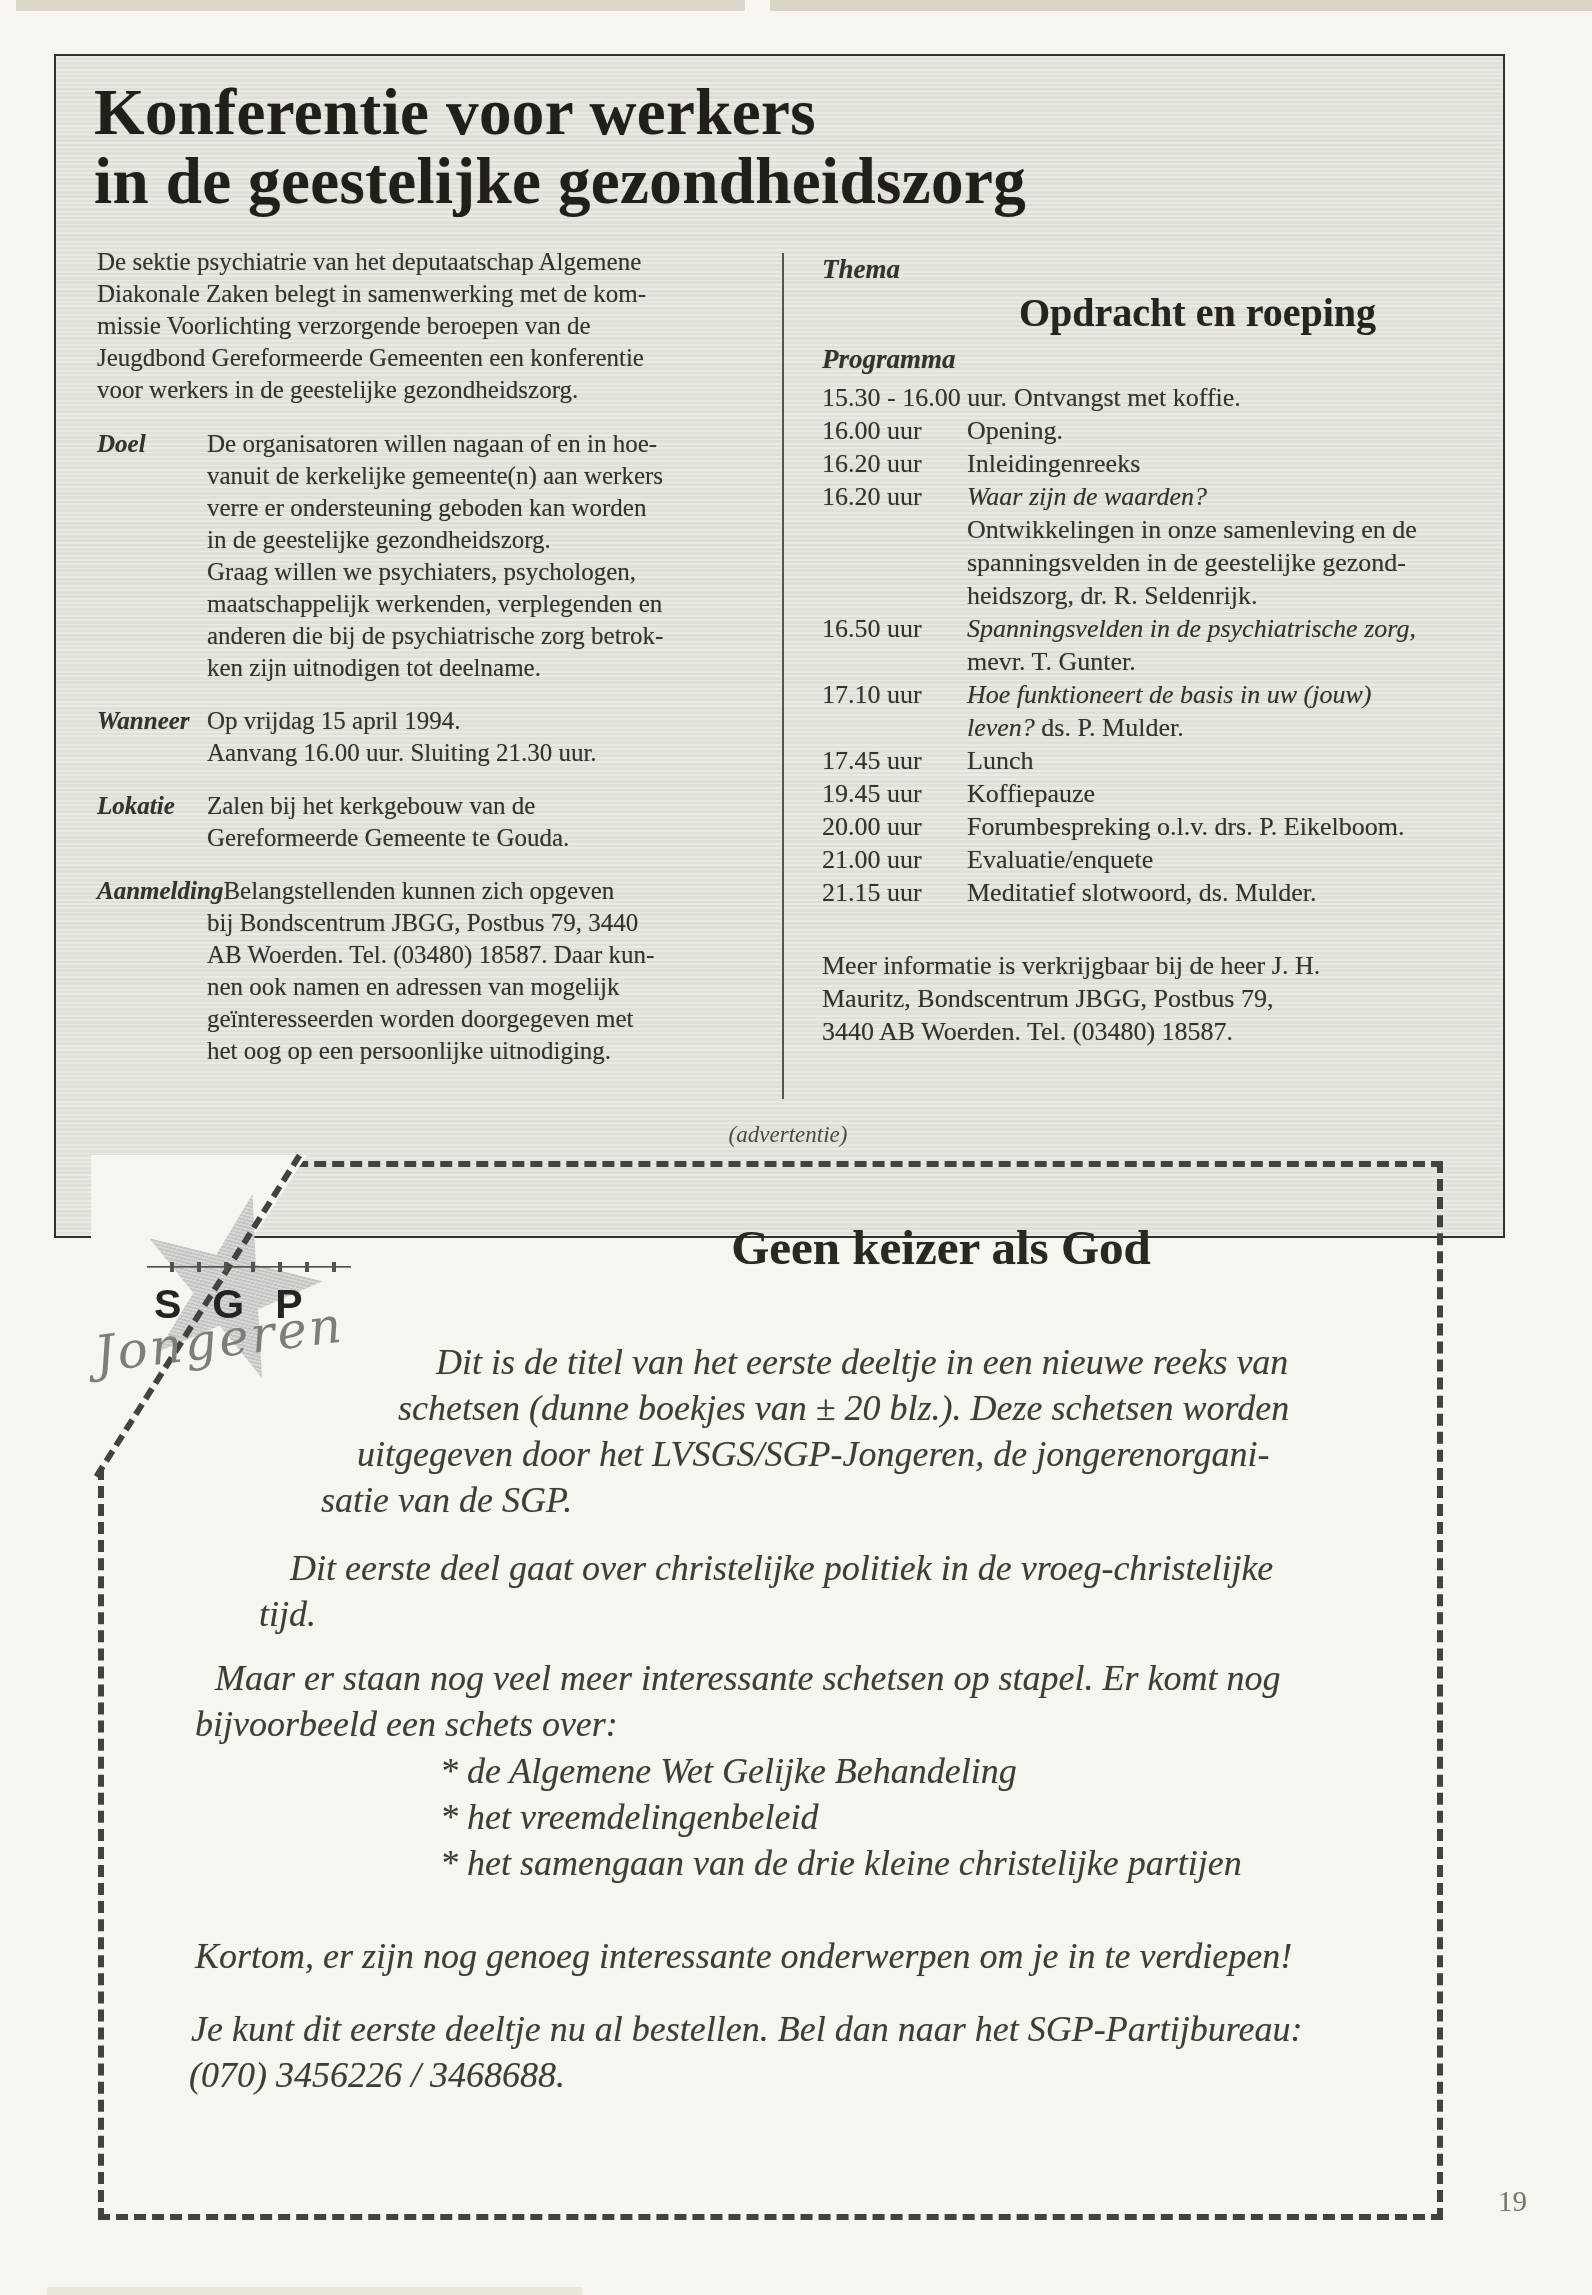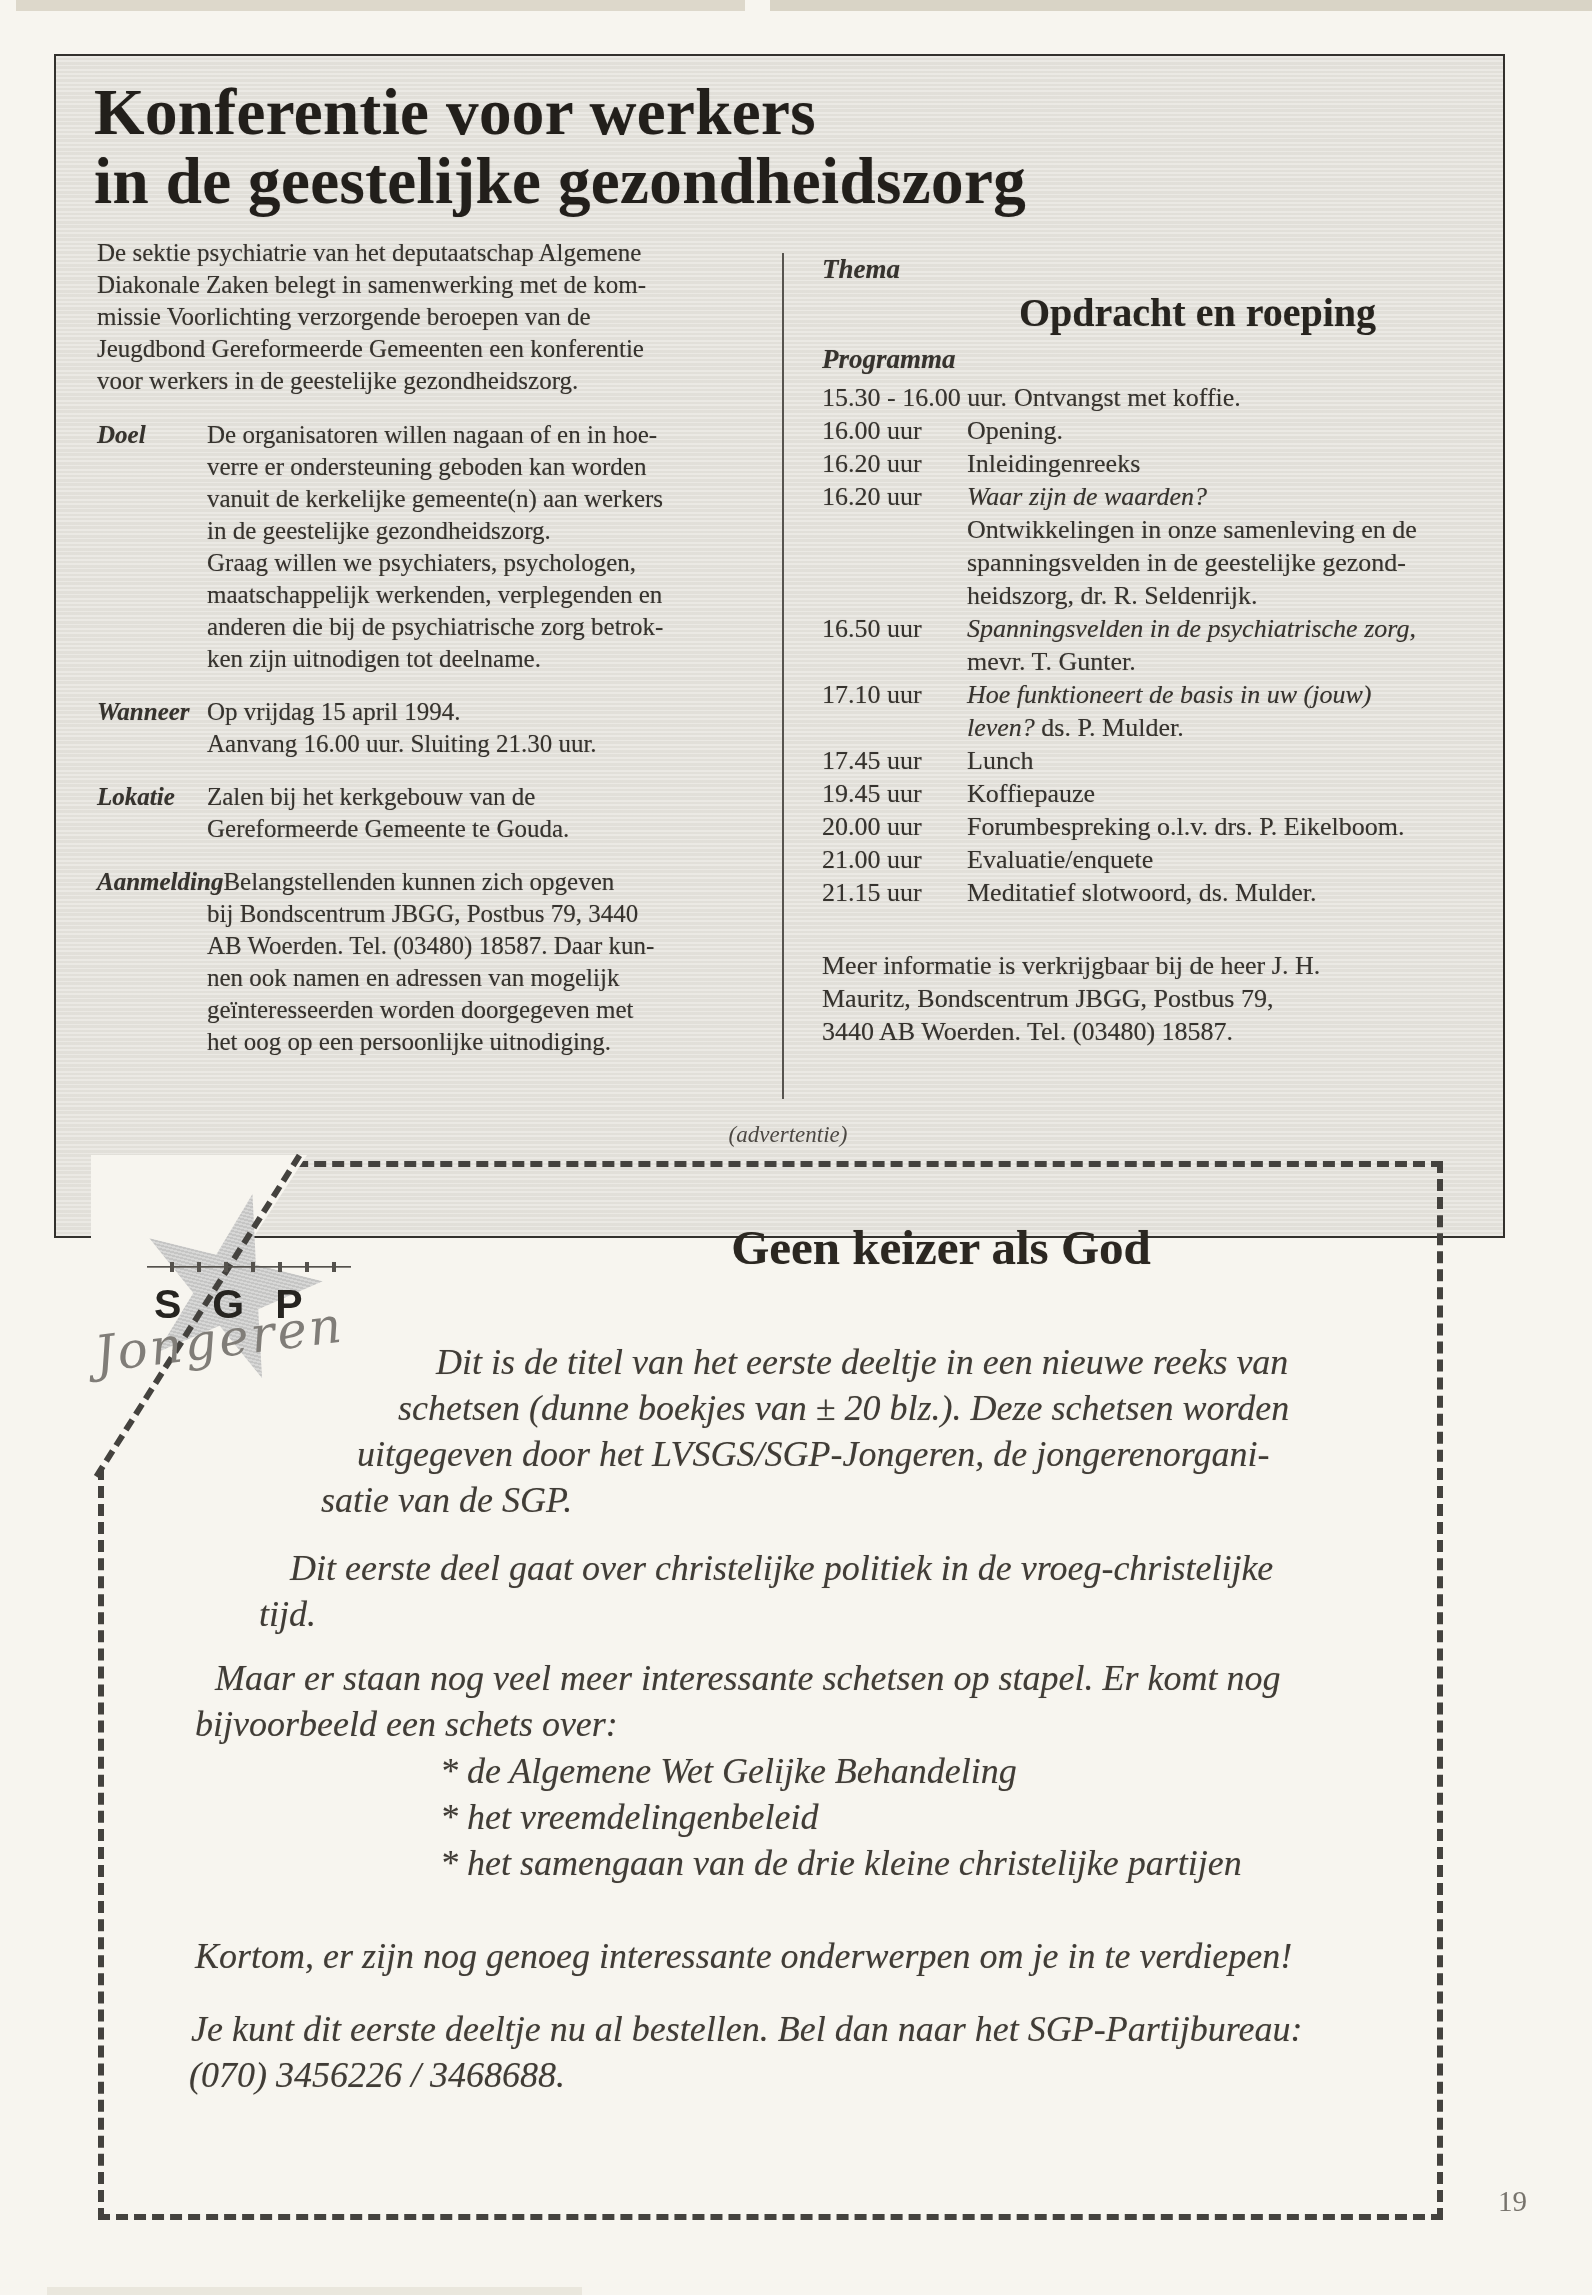--- a/index.html
+++ b/index.html
@@ -13,21 +13,21 @@
   .strip.bl{left:47px;top:2287px;width:535px;height:8.6px;background:#eae7dd;}
 
   
   .conf-box{position:absolute;left:54px;top:54px;width:1451px;height:1184px;
      box-sizing:border-box;border:2.6px solid #33312d;background:#e7e5df;
      background-image:repeating-linear-gradient(180deg,rgba(255,255,255,.16) 0 1.7px,rgba(120,115,105,.05) 1.7px 4.3px);
      color:#36332e;text-shadow:0 0 0.9px rgba(70,65,58,.45);}
   .conf-box h1{position:absolute;left:38px;top:22.4px;margin:0;font-size:65px;line-height:69px;
      font-weight:bold;color:#221f1b;letter-spacing:0.4px;}
   .conf-box h1 span{display:block;white-space:nowrap;}
-  .col-left{position:absolute;left:41px;top:181px;width:685px;font-size:25px;line-height:32px;}
+  .col-left{position:absolute;left:41px;top:190px;width:685px;font-size:25px;line-height:32px;}
   .ln{white-space:nowrap;}
   .intro{margin:0 0 22.4px 0;}
   .item{margin-top:21px;}
   .lbl{display:inline-block;min-width:110px;font-weight:bold;font-style:italic;white-space:nowrap;}
   .cont{margin-left:110px;}
   .vdivider{position:absolute;left:726px;top:197px;width:1.7px;height:846px;background:#57544f;}
   .col-right{position:absolute;left:766px;top:197px;width:656px;font-size:26px;line-height:33px;}
   .slabel{font-weight:bold;font-style:italic;font-size:27px;}
   .thema-title{font-weight:bold;font-size:40px;line-height:45px;text-align:center;
      padding-left:95px;margin:3.5px 0 8.6px 0;color:#27241f;white-space:nowrap;}
@@ -82,22 +82,22 @@
       <div class="intro">
         <div class="ln">De sektie psychiatrie van het deputaatschap Algemene</div>
         <div class="ln">Diakonale Zaken belegt in samenwerking met de kom-</div>
         <div class="ln">missie Voorlichting verzorgende beroepen van de</div>
         <div class="ln">Jeugdbond Gereformeerde Gemeenten een konferentie</div>
         <div class="ln">voor werkers in de geestelijke gezondheidszorg.</div>
       </div>
 
       <div class="item">
         <div class="ln"><span class="lbl">Doel</span><span>De organisatoren willen nagaan of en in hoe-</span></div>
+        <div class="ln cont">vanuit de kerkelijke gemeente(n) aan werkers</div>
         <div class="ln cont">verre er ondersteuning geboden kan worden</div>
-        <div class="ln cont">vanuit de kerkelijke gemeente(n) aan werkers</div>
         <div class="ln cont">in de geestelijke gezondheidszorg.</div>
         <div class="ln cont">Graag willen we psychiaters, psychologen,</div>
         <div class="ln cont">maatschappelijk werkenden, verplegenden en</div>
         <div class="ln cont">anderen die bij de psychiatrische zorg betrok-</div>
         <div class="ln cont">ken zijn uitnodigen tot deelname.</div>
       </div>
 
       <div class="item">
         <div class="ln"><span class="lbl">Wanneer</span><span>Op vrijdag 15 april 1994.</span></div>
         <div class="ln cont">Aanvang 16.00 uur. Sluiting 21.30 uur.</div>

